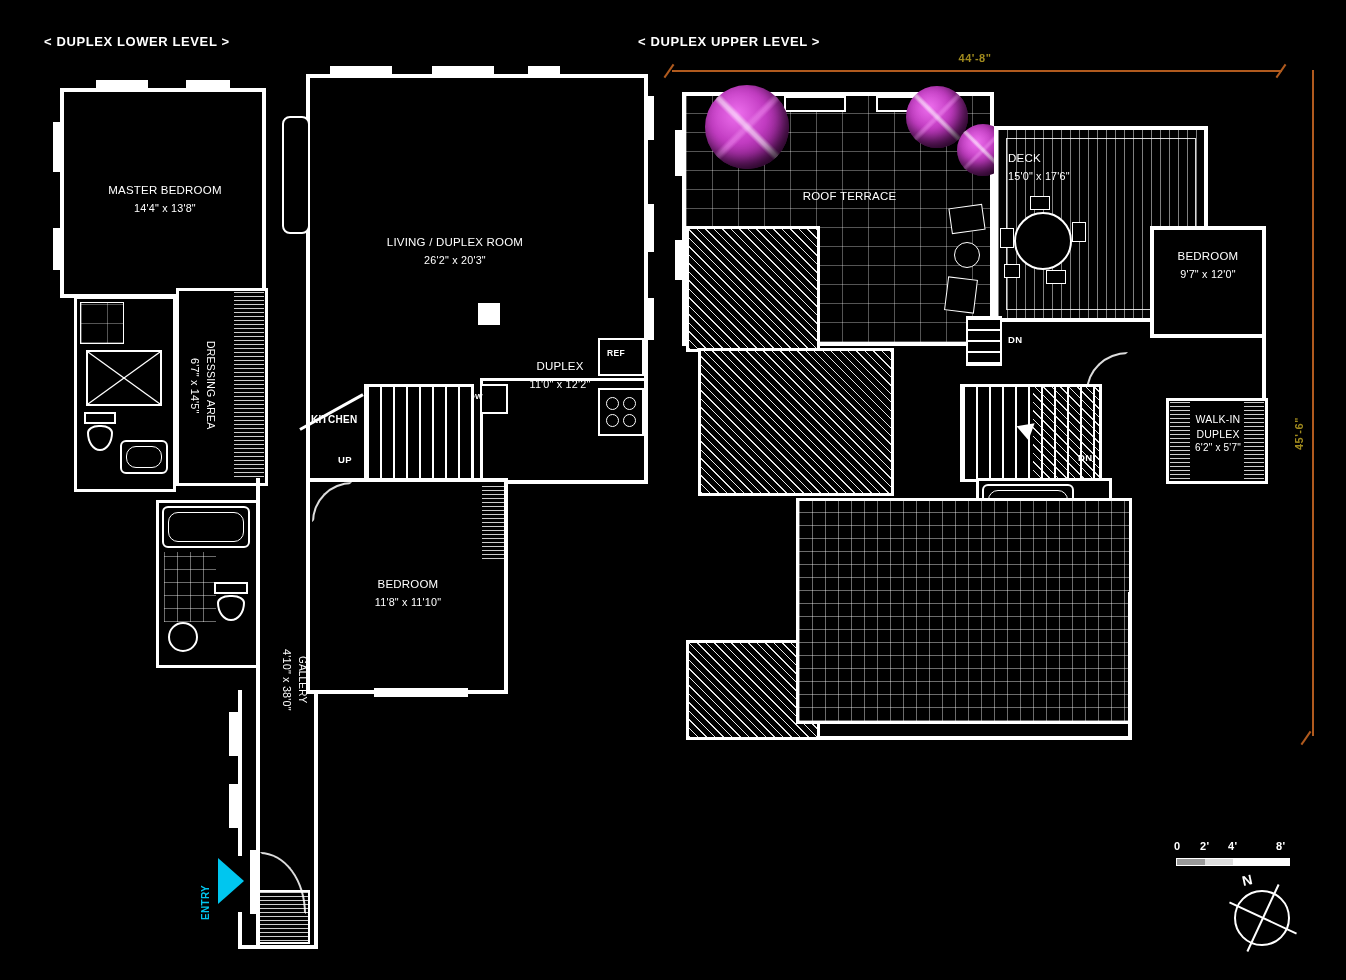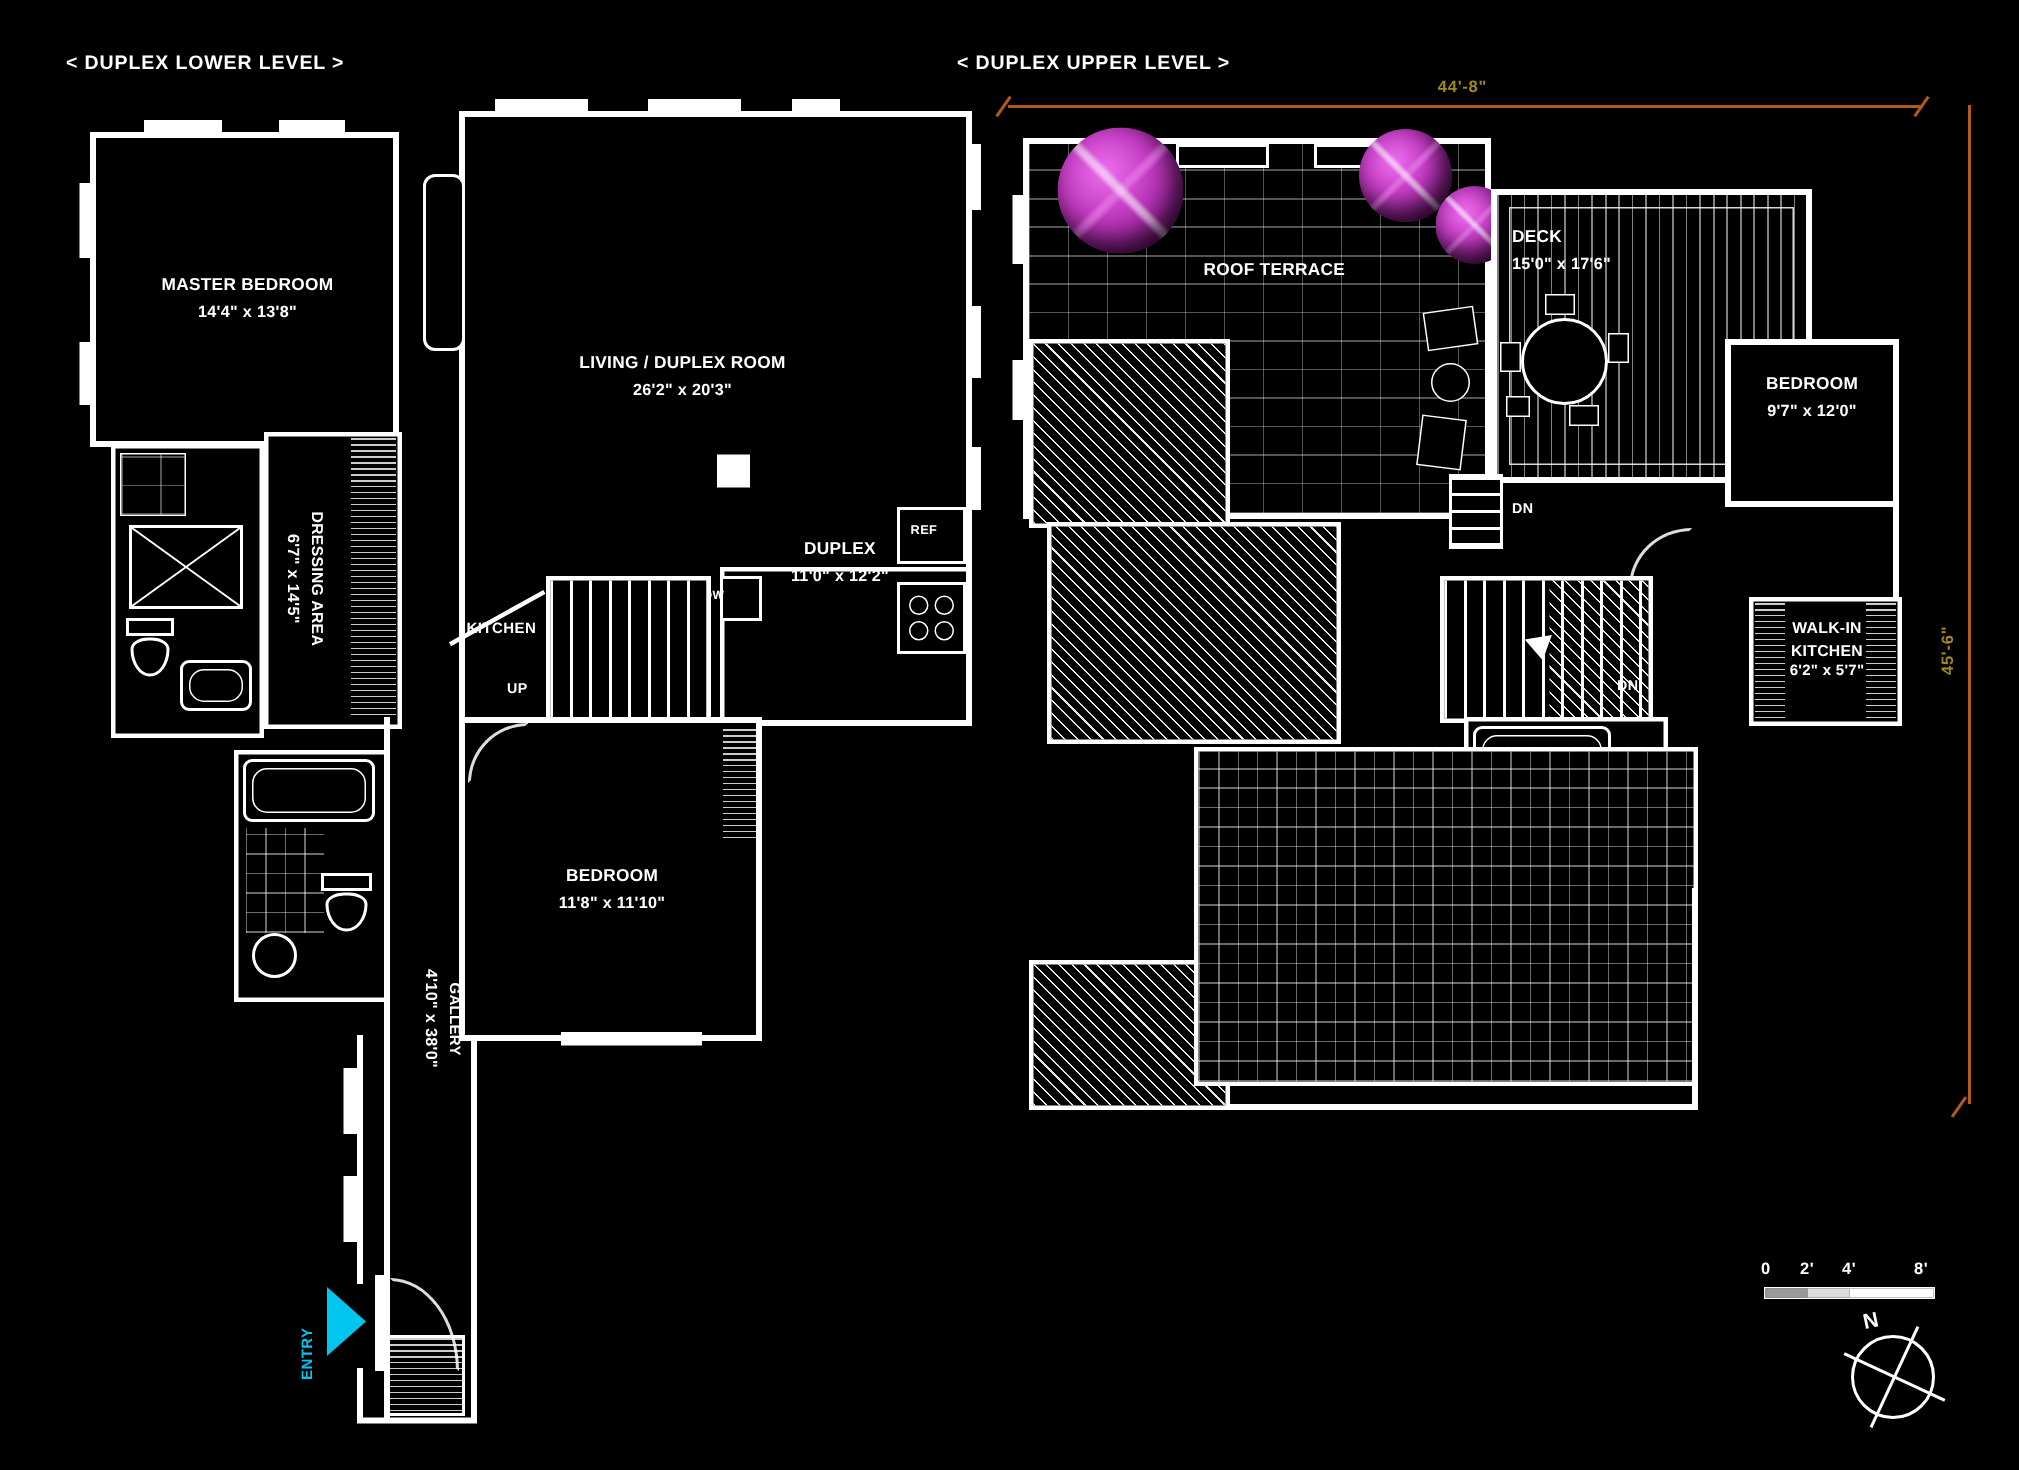--- a/index.html
+++ b/index.html
@@ -4,21 +4,21 @@
 <style>
   *{margin:0;padding:0;box-sizing:border-box}
   html,body{background:#000}
   body{width:1346px;height:980px;position:relative;overflow:hidden;
        font-family:"Liberation Sans",sans-serif;color:#fff}
   .w{position:absolute;background:#fff}
   .room{position:absolute;background:#000;border:3px solid #fff}
   .b2{border-width:2px}.b4{border-width:4px}
   .pat{position:absolute}
   .title{position:absolute;font-size:13px;font-weight:bold;letter-spacing:.6px;white-space:nowrap}
-  .lbl{position:absolute;color:#fff;font-weight:bold;font-size:11.5px;line-height:1.55;
+  .lbl{position:absolute;color:#fff;font-weight:normal;font-size:11.5px;line-height:1.55;
        text-align:center;letter-spacing:.2px;white-space:nowrap}
   .lbl .dims{font-size:10.8px}
   .ann{position:absolute;color:#fff;font-weight:bold;font-size:9.5px;letter-spacing:.3px;white-space:nowrap}
   .vlbl{writing-mode:vertical-rl}
   .vflip{transform:rotate(180deg)}
   .hatch45{background-image:repeating-linear-gradient(45deg,rgba(255,255,255,.9) 0,rgba(255,255,255,.9) 1px,transparent 1px,transparent 6px)}
   .hhatch{background-image:repeating-linear-gradient(180deg,rgba(255,255,255,.8) 0,rgba(255,255,255,.8) 1px,transparent 1px,transparent 4px)}
   .grid{background-image:repeating-linear-gradient(90deg,rgba(255,255,255,.33) 0 1px,transparent 1px 26px),repeating-linear-gradient(0deg,rgba(255,255,255,.33) 0 1px,transparent 1px 19px)}
   .fgrid{background-image:repeating-linear-gradient(90deg,rgba(255,255,255,.42) 0 1px,transparent 1px 13px),repeating-linear-gradient(0deg,rgba(255,255,255,.42) 0 1px,transparent 1px 13px)}
   .planks{background-image:repeating-linear-gradient(90deg,rgba(255,255,255,.5) 0 1px,transparent 1px 9px)}
@@ -168,21 +168,21 @@
 <div class="dimtxt" style="left:930px;top:52px;width:90px;text-align:center">44'-8"</div>
 <div class="dim" style="left:1312px;top:70px;width:2px;height:666px"></div>
 <div class="dim" style="left:1305px;top:730px;width:2px;height:16px;transform:rotate(35deg)"></div>
 <div class="dimtxt vlbl vflip" style="left:1293px;top:360px;height:90px">45'-6"</div>
 
 <div class="room b4 grid" style="left:682px;top:92px;width:312px;height:254px"></div>
 <div class="w" style="left:675px;top:130px;width:9px;height:46px"></div>
 <div class="w" style="left:675px;top:240px;width:9px;height:40px"></div>
 <div class="room b2" style="left:784px;top:96px;width:62px;height:16px"></div>
 <div class="room b2" style="left:876px;top:96px;width:56px;height:16px"></div>
-<div class="lbl" style="left:762px;top:172px;width:175px">
+<div class="lbl" style="left:762px;top:188px;width:175px">
   <div>ROOF TERRACE</div>
 </div>
 <div class="tree" style="left:705px;top:85px;width:84px;height:84px"></div>
 <div class="tree" style="left:906px;top:86px;width:62px;height:62px"></div>
 <div class="tree" style="left:957px;top:124px;width:52px;height:52px"></div>
 <div class="chair" style="left:950px;top:206px;width:34px;height:26px;transform:rotate(-8deg)"></div>
 <div class="chair" style="left:954px;top:242px;width:26px;height:26px;border-radius:50%"></div>
 <div class="chair" style="left:946px;top:278px;width:30px;height:34px;transform:rotate(7deg)"></div>
 
 <div class="room b4 planks" style="left:994px;top:126px;width:214px;height:196px">
@@ -227,21 +227,21 @@
 <div class="toilet" style="left:984px;top:546px;width:30px">
     <div class="tank"></div>
     <div class="bowl"></div>
   </div>
 <div class="room b2" style="left:1038px;top:558px;width:34px;height:28px;border-radius:40%"></div>
 
 <div class="room" style="left:1166px;top:398px;width:102px;height:86px"></div>
 <div class="pat hhatch" style="left:1170px;top:402px;width:20px;height:78px"></div>
 <div class="pat hhatch" style="left:1244px;top:402px;width:20px;height:78px"></div>
 <div class="lbl" style="left:1190px;top:412px;width:56px;white-space:normal;font-size:10.5px;line-height:1.4">
-  <div>WALK-IN KITCHEN</div>
+  <div>WALK-IN DUPLEX</div>
   <div class="dims" style="font-size:10px">6'2" x 5'7"</div>
 </div>
 
 <div class="room fgrid" style="left:796px;top:498px;width:336px;height:226px"></div>
 <div class="w" style="left:1128px;top:592px;width:4px;height:148px"></div>
 <div class="w" style="left:820px;top:736px;width:312px;height:4px"></div>
 
 <div class="ann" style="left:1174px;top:840px;font-size:11px">0</div>
 <div class="ann" style="left:1200px;top:840px;font-size:11px">2'</div>
 <div class="ann" style="left:1228px;top:840px;font-size:11px">4'</div>

